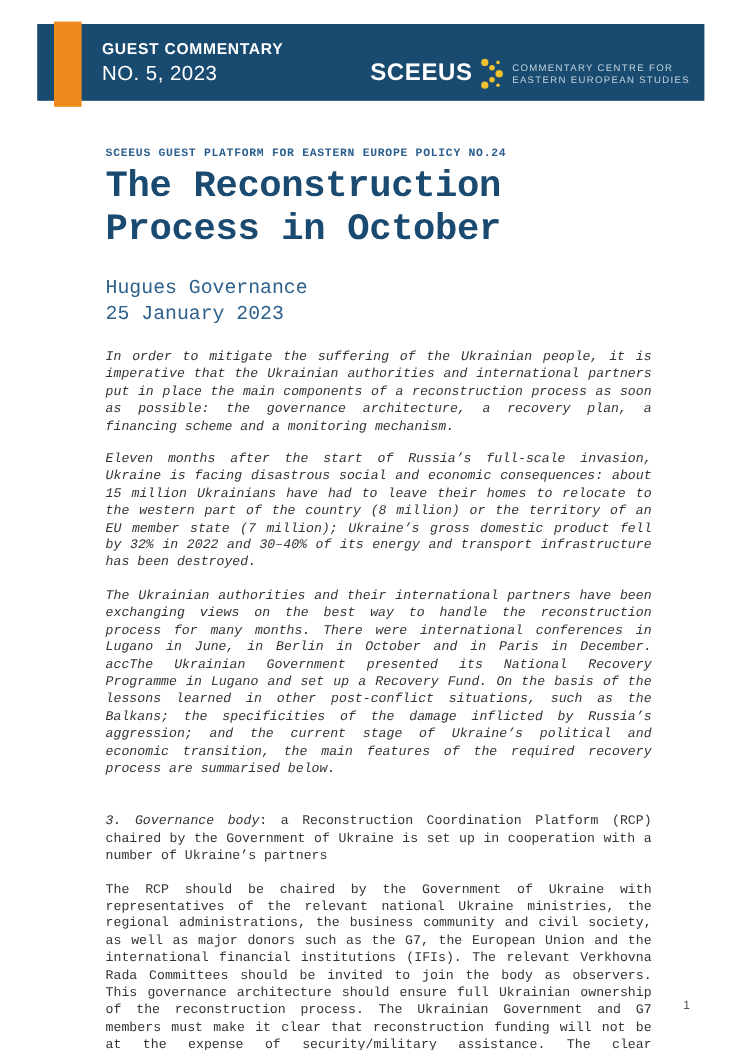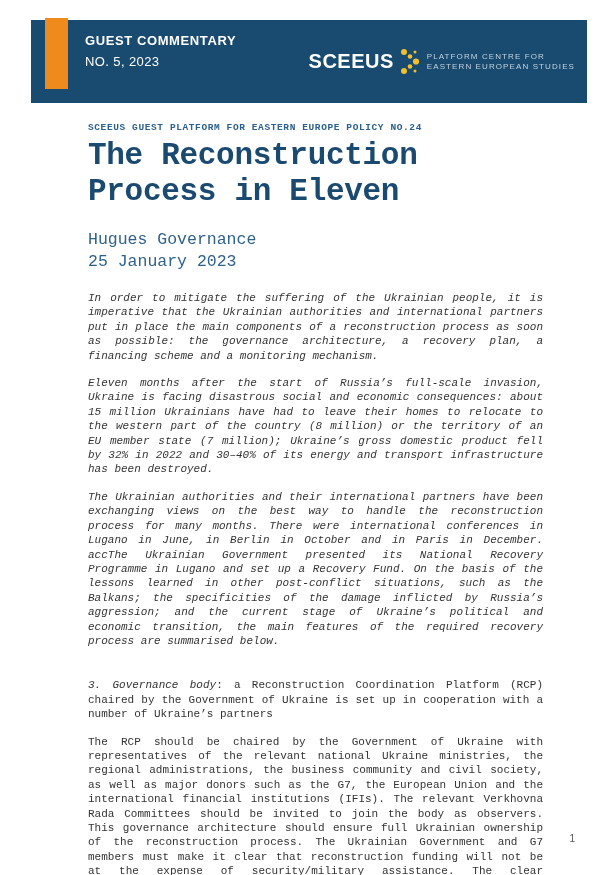--- a/index.html
+++ b/index.html
@@ -11,21 +11,21 @@
     font-family: "Liberation Sans", sans-serif;
     overflow: hidden;
   }
 
   
   .banner {
     position: absolute;
     left: 31px;
     top: 20px;
     width: 556px;
-    height: 83px;
+    height: 64px;
     background: #194a6f;
   }
   .accent-bar {
     position: absolute;
     left: 14px;
     top: -2px;
     width: 23px;
     height: 71px;
     background: #ef8a1d;
   }
@@ -35,21 +35,21 @@
     top: 12px;
     color: #ffffff;
   }
   .banner-kicker {
     font-size: 13px;
     font-weight: bold;
     letter-spacing: 0.6px;
     line-height: 18px;
   }
   .banner-issue {
-    font-size: 13px;
+    font-size: 17px;
     letter-spacing: 0.4px;
     line-height: 18px;
     margin-top: 3px;
   }
   .logo {
     position: absolute;
     right: 12px;
     top: 0;
     height: 83px;
     display: flex;
@@ -144,32 +144,32 @@
           <circle cx="4" cy="6" r="3"></circle>
           <circle cx="4" cy="25" r="3"></circle>
           <circle cx="10" cy="10.5" r="2.3"></circle>
           <circle cx="10" cy="20.5" r="2.3"></circle>
           <circle cx="16" cy="15.5" r="3.1"></circle>
           <circle cx="15" cy="6" r="1.5"></circle>
           <circle cx="15" cy="25" r="1.5"></circle>
         </g>
       </svg>
       <span class="logo-tagline">
-        <span>PLATFORM CENTRE FOR</span><br>
+        <span>COMMENTARY CENTRE FOR</span><br>
         <span>EASTERN EUROPEAN STUDIES</span>
       </span>
     </div>
   </div>
 
   <div class="content">
     <div class="eyebrow">SCEEUS GUEST PLATFORM FOR EASTERN EUROPE POLICY NO.24</div>
 
     <div class="doc-title">
       <div>The Reconstruction</div>
-      <div>Process in Eleven</div>
+      <div>Process in October</div>
     </div>
 
     <div class="byline">
       <div>Hugues Governance</div>
       <div>25 January 2023</div>
     </div>
 
     <div class="lead">
       <p class="para">In order to mitigate the suffering of the Ukrainian people, it is imperative that the Ukrainian authorities and international partners put in place the main components of a reconstruction process as soon as possible: the governance architecture, a recovery plan, a financing scheme and a monitoring mechanism.</p>
       <p class="para">Eleven months after the start of Russia’s full-scale invasion, Ukraine is facing disastrous social and economic consequences: about 15 million Ukrainians have had to leave their homes to relocate to the western part of the country (8 million) or the territory of an EU member state (7 million); Ukraine’s gross domestic product fell by 32% in 2022 and 30–40% of its energy and transport infrastructure has been destroyed.</p>

